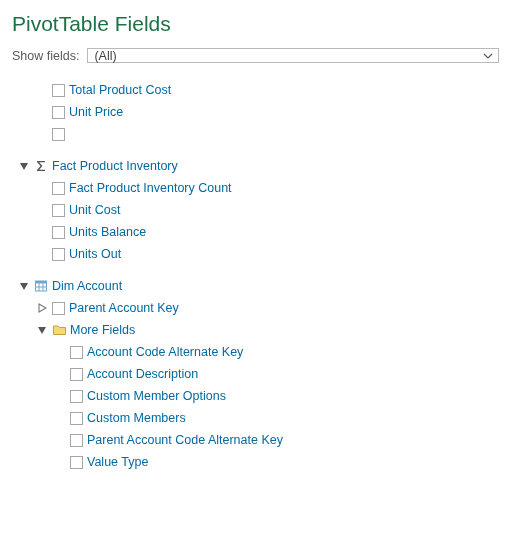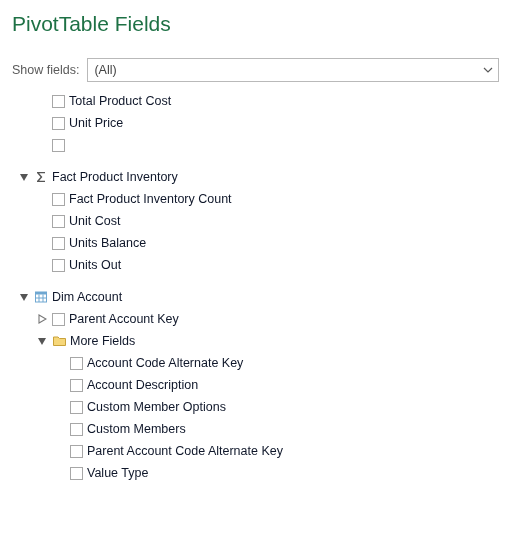--- a/index.html
+++ b/index.html
@@ -9,32 +9,32 @@
     font-size: 12.5px;
     color: #444;
     background: #fff;
     width: 511px;
   }
   .panel { padding: 8px 12px 16px 12px; }
   .title {
     color: #1e7145;
     font-size: 21px;
     font-weight: 400;
-    margin: 4px 0 22px 0;
+    margin: 4px 0 12px 0;
   }
   .filter-row {
     display: flex;
     align-items: center;
     gap: 8px;
-    margin-bottom: 8px;
+    margin-bottom: 16px;
   }
   .filter-label { color: #5a5a5a; }
   .select {
     flex: 1;
-    height: 24px;
+    height: 15px;
     border: 1px solid #b9b9b9;
     background: #fff;
     display: flex;
     align-items: center;
     justify-content: space-between;
     padding: 0 2px 0 6px;
     font-size: 12.5px;
     color: #444;
   }
   .select-btn {
@@ -72,21 +72,21 @@
   }
 
   .node-icon {
     width: 14px; height: 14px;
     display: flex; align-items:center; justify-content:center;
     flex-shrink:0;
   }
   .node-icon svg { display:block; }
 
   .label {
-    color: #0f172a;
+    color: #0369a1;
     white-space: nowrap;
   }
 
   .section-gap { height: 10px; }
 </style>
 </head>
 <body>
 
 <div class="panel">
 

